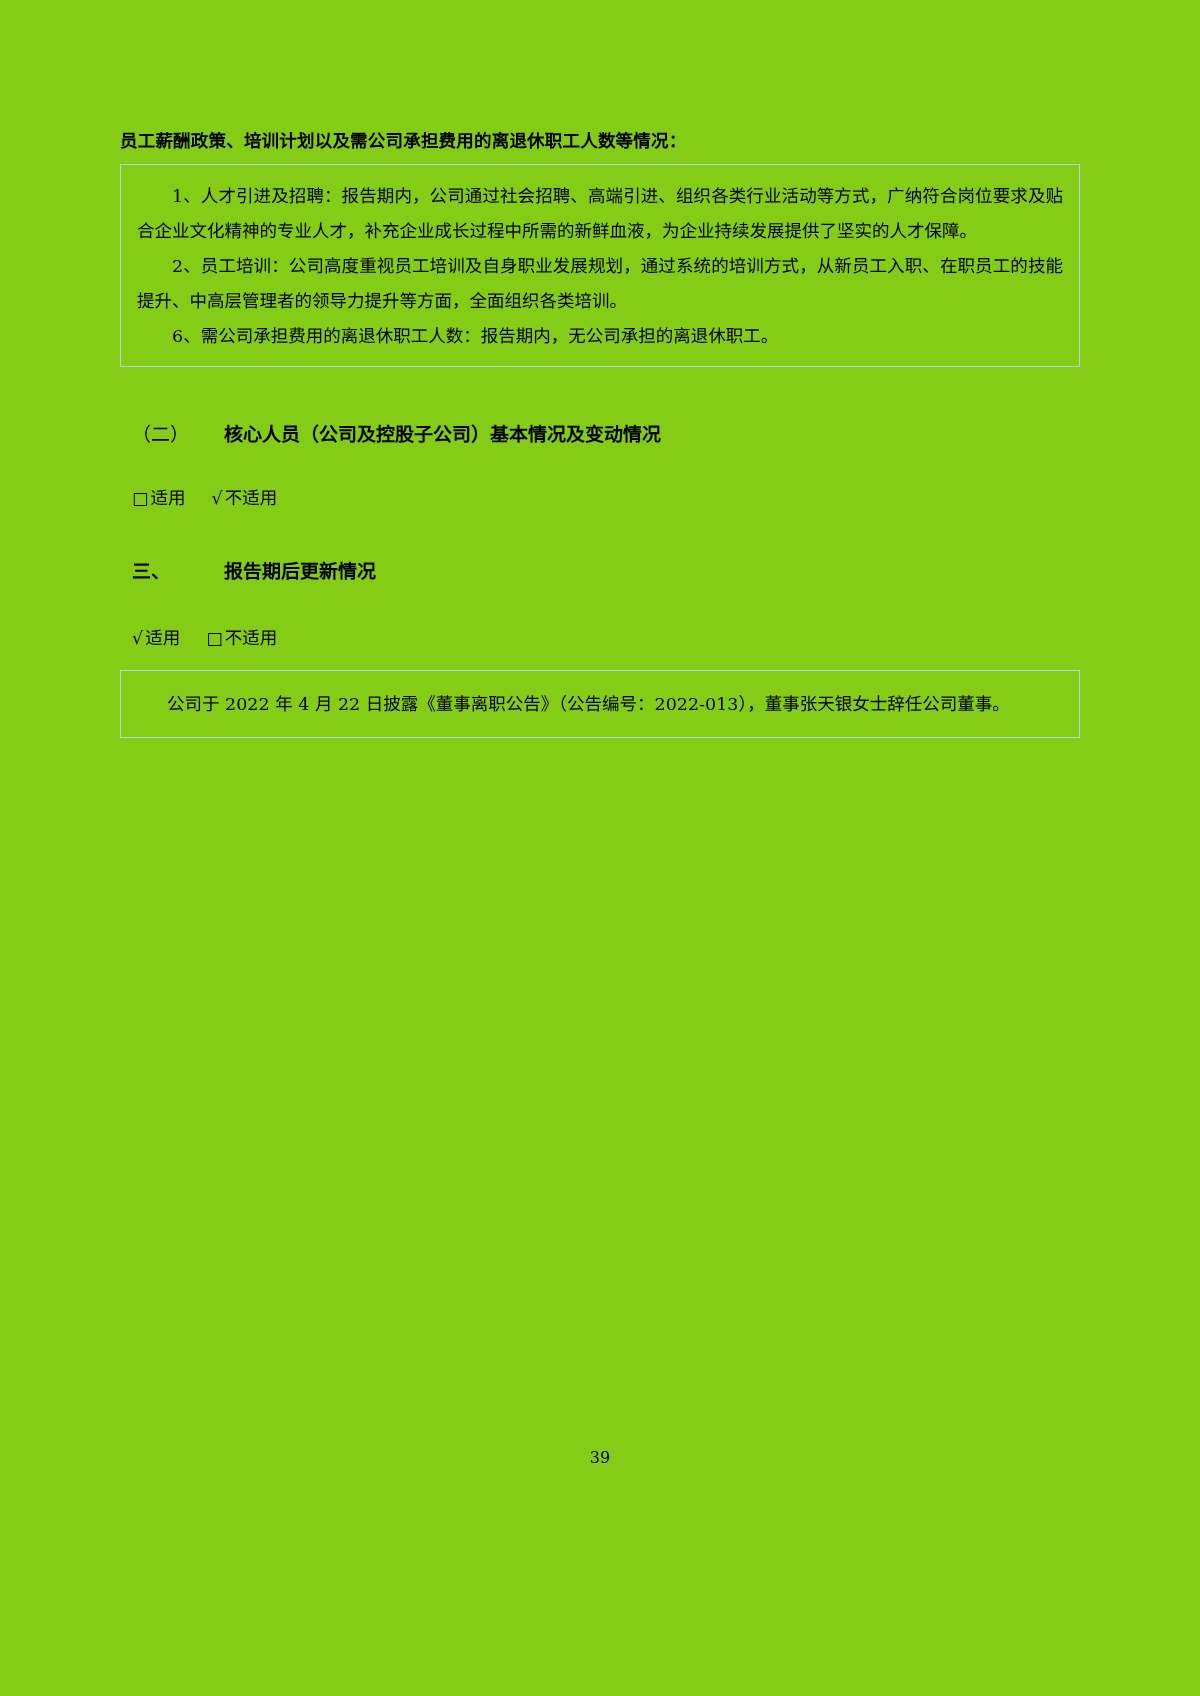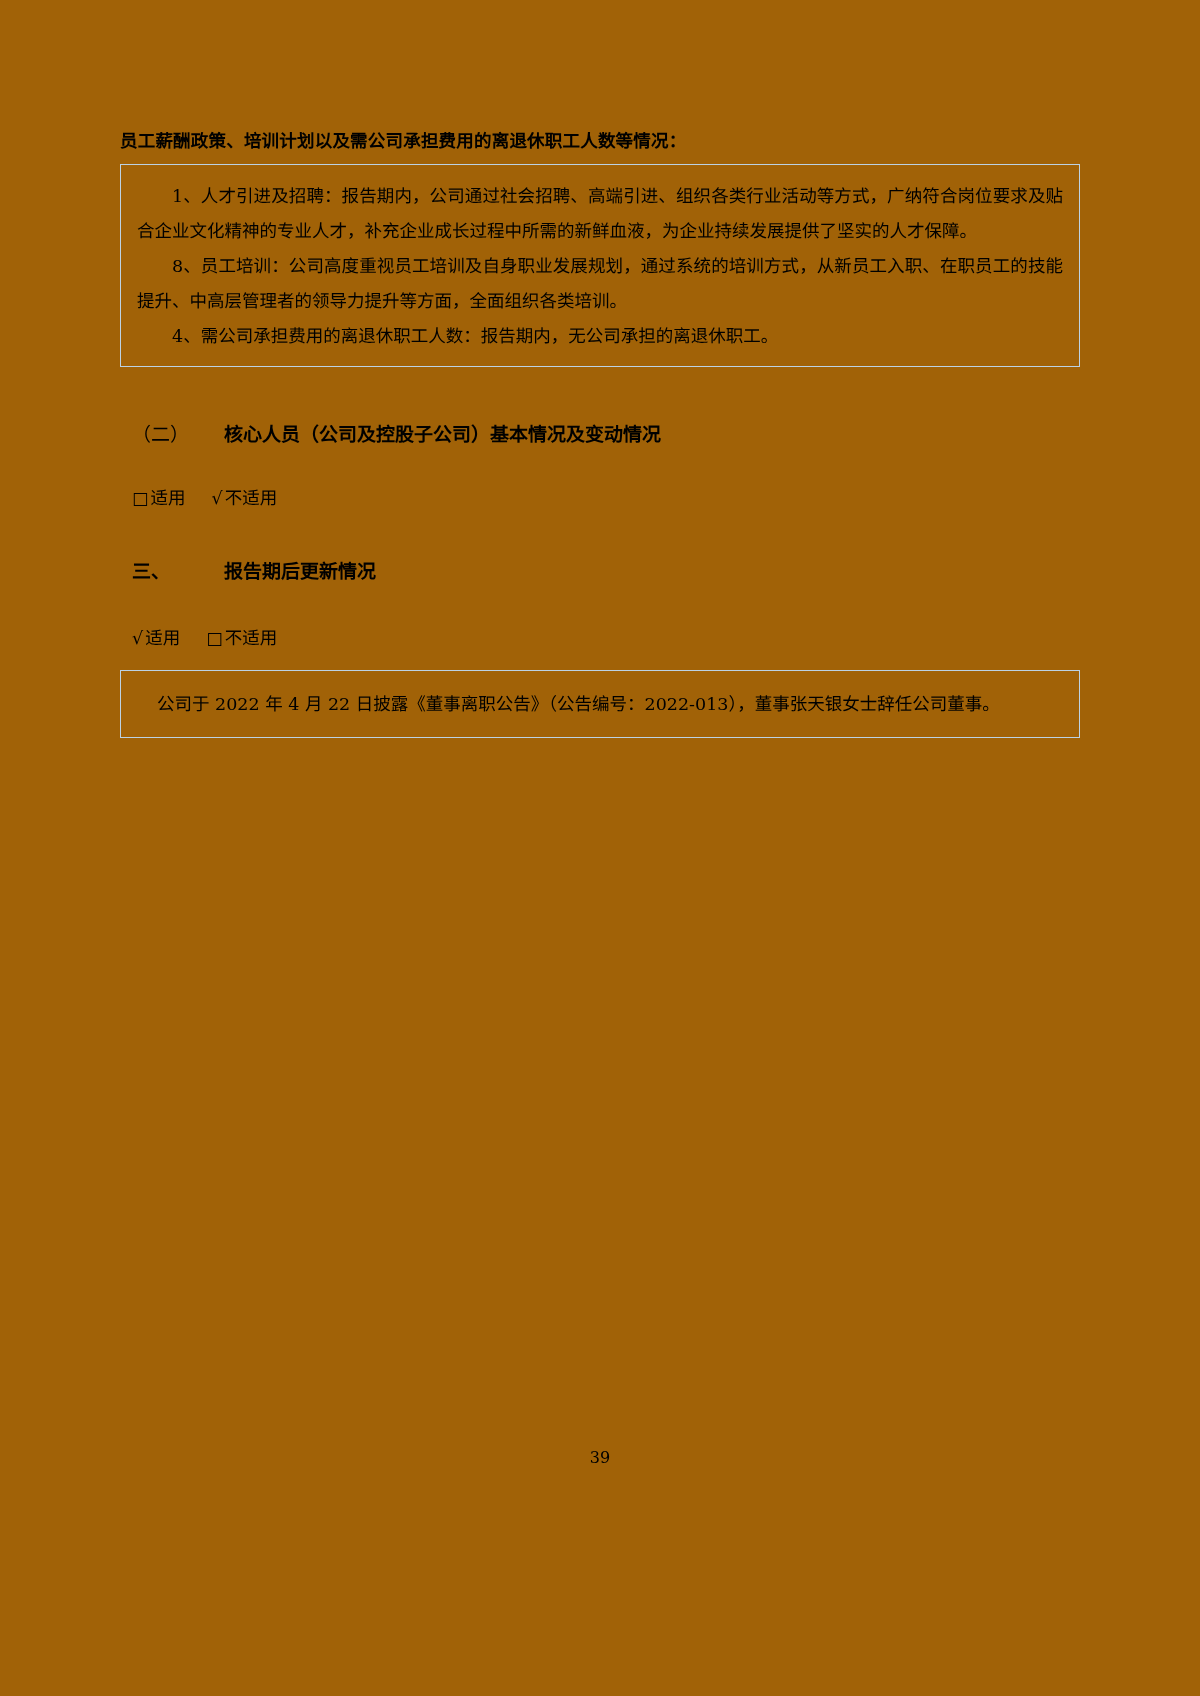--- a/index.html
+++ b/index.html
@@ -5,21 +5,21 @@
   html, body {
     margin: 0;
     padding: 0;
     background: #f2f2f2;
   }
   .page {
     position: relative;
     width: 1200px;
     height: 1696px;
     margin: 0 auto;
-    background: #a16207;
+    background: #84cc16;
     box-sizing: border-box;
     font-family: "Liberation Serif", "DejaVu Serif", serif;
     color: #000000;
     overflow: hidden;
   }
   .content {
     position: absolute;
     left: 120px;
     top: 128px;
     width: 960px;
@@ -48,21 +48,21 @@
     line-height: 2.0;
     text-indent: 2em;
     text-align: justify;
     font-family: "DejaVu Serif", "Liberation Serif", serif;
   }
   .box.box-1 {
     width: 960px;
   }
   .box.box-2 {
     width: 960px;
-    padding: 16px 16px 14px 1px;
+    padding: 16px 16px 14px 11px;
   }
   .box.box-2 p {
     line-height: 2.05;
   }
 
   
   .h-section {
     font-family: "DejaVu Sans", "Liberation Sans", sans-serif;
     font-weight: bold;
     font-size: 19px;
@@ -117,22 +117,22 @@
 <body>
 
 <div class="page">
 
   <div class="content">
 
     <div class="section-heading">员工薪酬政策、培训计划以及需公司承担费用的离退休职工人数等情况：</div>
 
     <div class="box box-1">
       <p>1、人才引进及招聘：报告期内，公司通过社会招聘、高端引进、组织各类行业活动等方式，广纳符合岗位要求及贴合企业文化精神的专业人才，补充企业成长过程中所需的新鲜血液，为企业持续发展提供了坚实的人才保障。</p>
-      <p>8、员工培训：公司高度重视员工培训及自身职业发展规划，通过系统的培训方式，从新员工入职、在职员工的技能提升、中高层管理者的领导力提升等方面，全面组织各类培训。</p>
-      <p>4、需公司承担费用的离退休职工人数：报告期内，无公司承担的离退休职工。</p>
+      <p>2、员工培训：公司高度重视员工培训及自身职业发展规划，通过系统的培训方式，从新员工入职、在职员工的技能提升、中高层管理者的领导力提升等方面，全面组织各类培训。</p>
+      <p>6、需公司承担费用的离退休职工人数：报告期内，无公司承担的离退休职工。</p>
     </div>
 
     <div class="gap-40"></div>
 
     <div class="h-section serif-marker">
       <span class="marker">（二）</span><span>核心人员（公司及控股子公司）基本情况及变动情况</span>
     </div>
 
     <div class="gap-22"></div>
 

